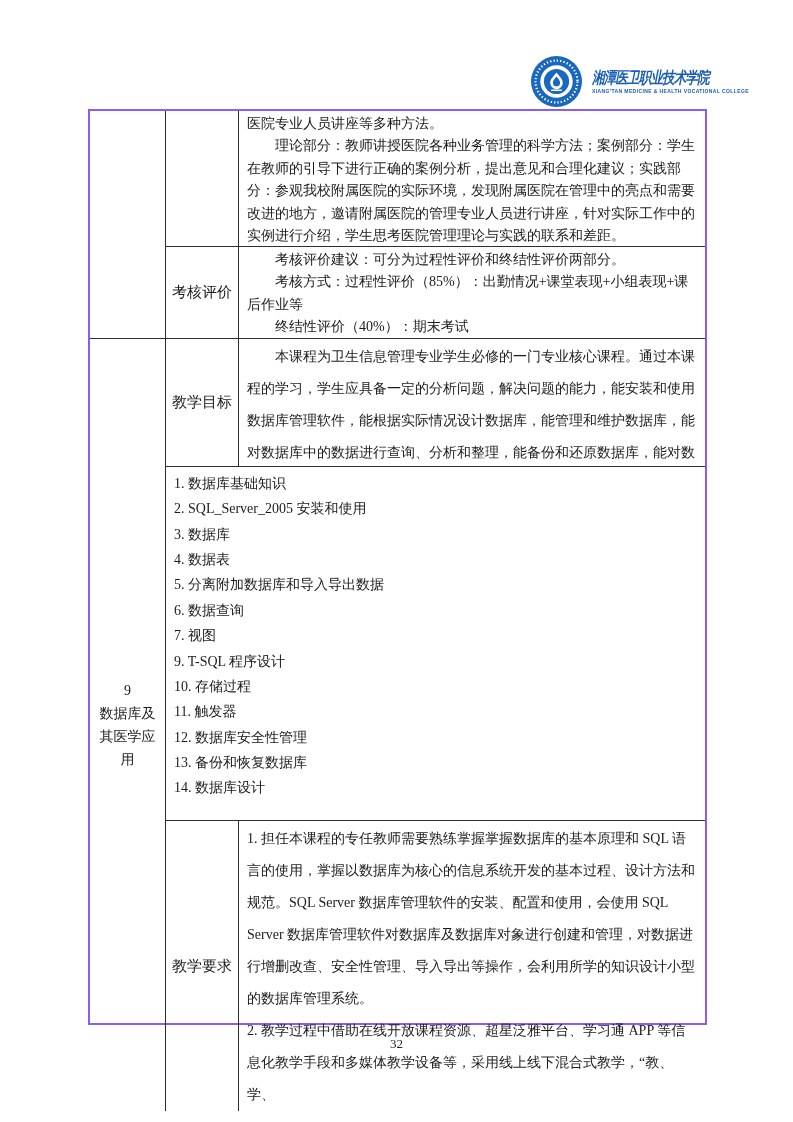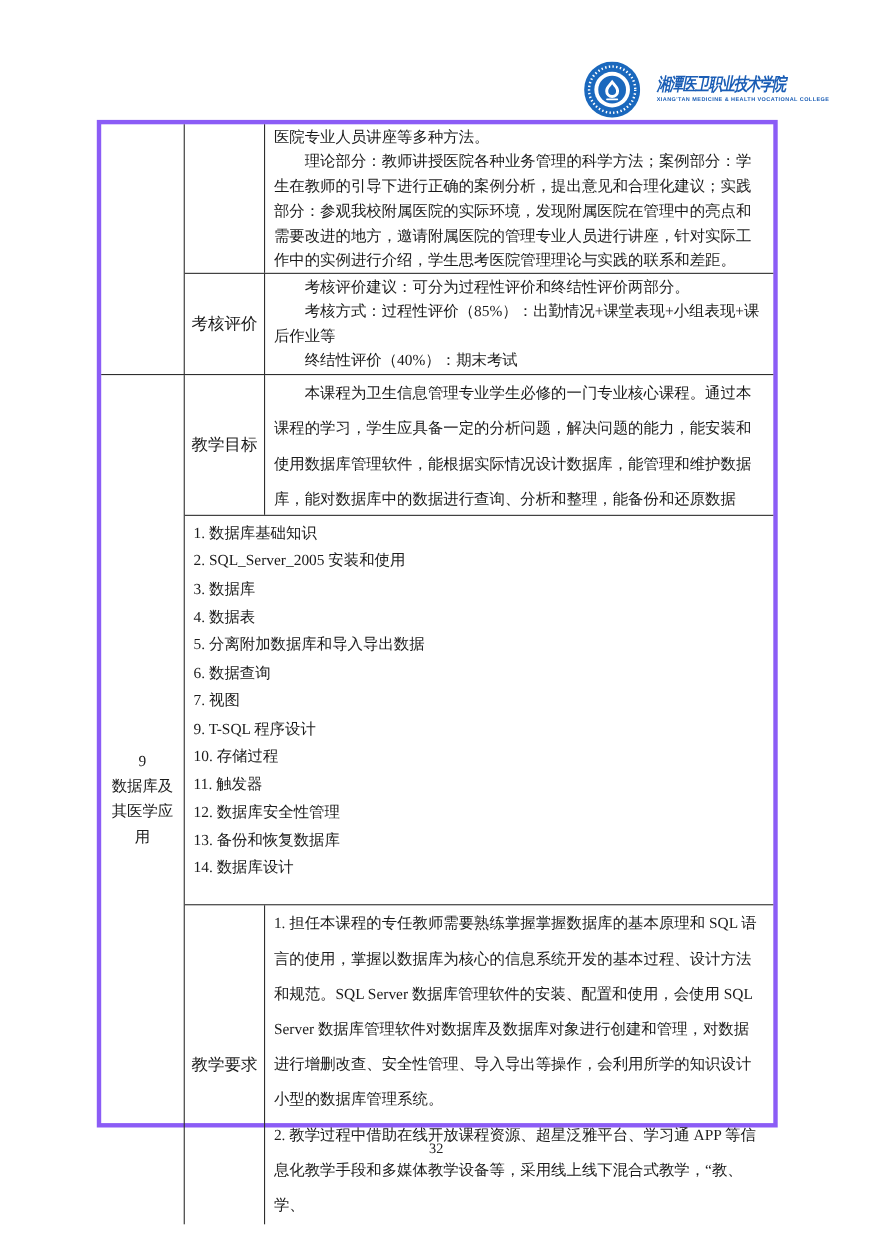--- a/index.html
+++ b/index.html
@@ -7,40 +7,40 @@
     position:relative;
     width:793px;height:1122px;
     background:#ffffff;
     font-family:"Liberation Serif","DejaVu Serif",serif;
     color:#1b1b1b;
     overflow:hidden;
   }
   
   .logo{
     position:absolute;top:56px;left:531px;
-    display:flex;gap:15px;
+    display:flex;gap:10px;
   }
   .logo-emblem{width:51px;height:51px;display:block;}
   .logo-text{display:flex;flex-direction:column;justify-content:center;}
   .logo-zh{
     font-size:16px;font-weight:bold;font-style:italic;
     color:#1a5db5;letter-spacing:-1px;white-space:nowrap;
     transform:scaleX(0.78);transform-origin:left center;
     line-height:20px;
   }
   .logo-en{
     font-size:5px;color:#1a5db5;letter-spacing:0.4px;white-space:nowrap;
     font-family:"Liberation Sans",sans-serif;font-weight:bold;
     line-height:7px;
   }
   
   .doc-table{
     position:absolute;left:88px;top:109px;
     width:619px;height:916px;
-    border:4px solid #8b5cf6;
+    border:2px solid #8b5cf6;
     box-sizing:border-box;
     display:flex;flex-direction:column;
     font-size:14px;
   }
   .trow{display:flex;box-sizing:border-box;}
   .col1{
     width:76px;flex:0 0 76px;border-right:1px solid #2e2e2e;
     box-sizing:border-box;
     display:flex;flex-direction:column;align-items:center;justify-content:center;
     text-align:center;

